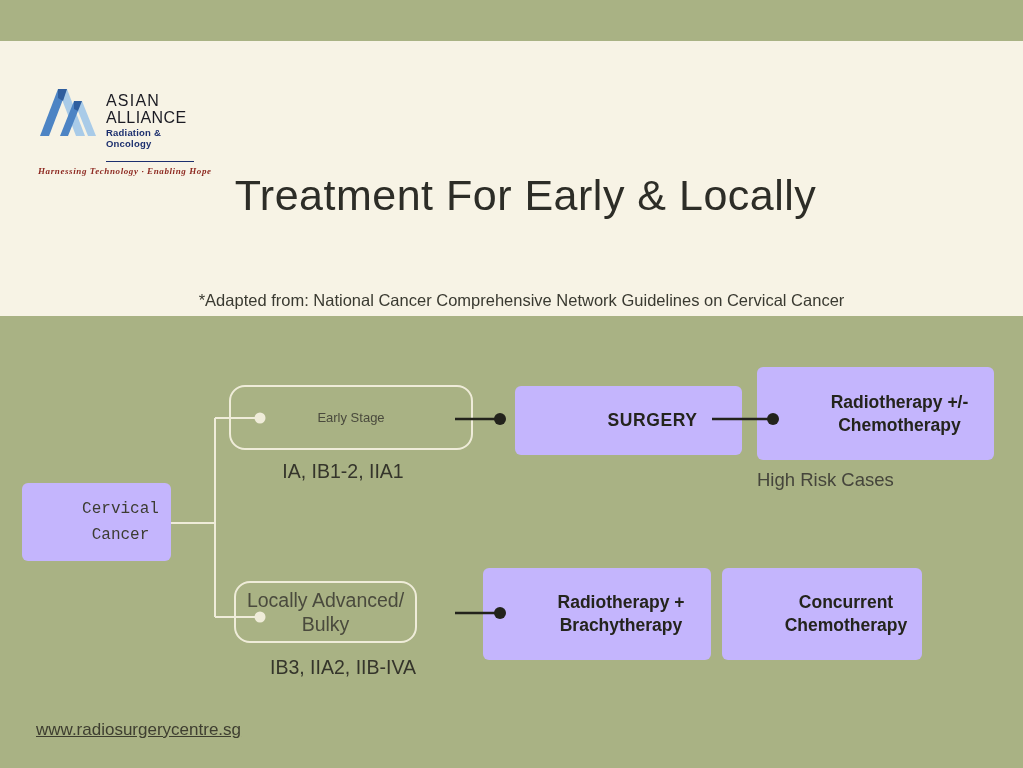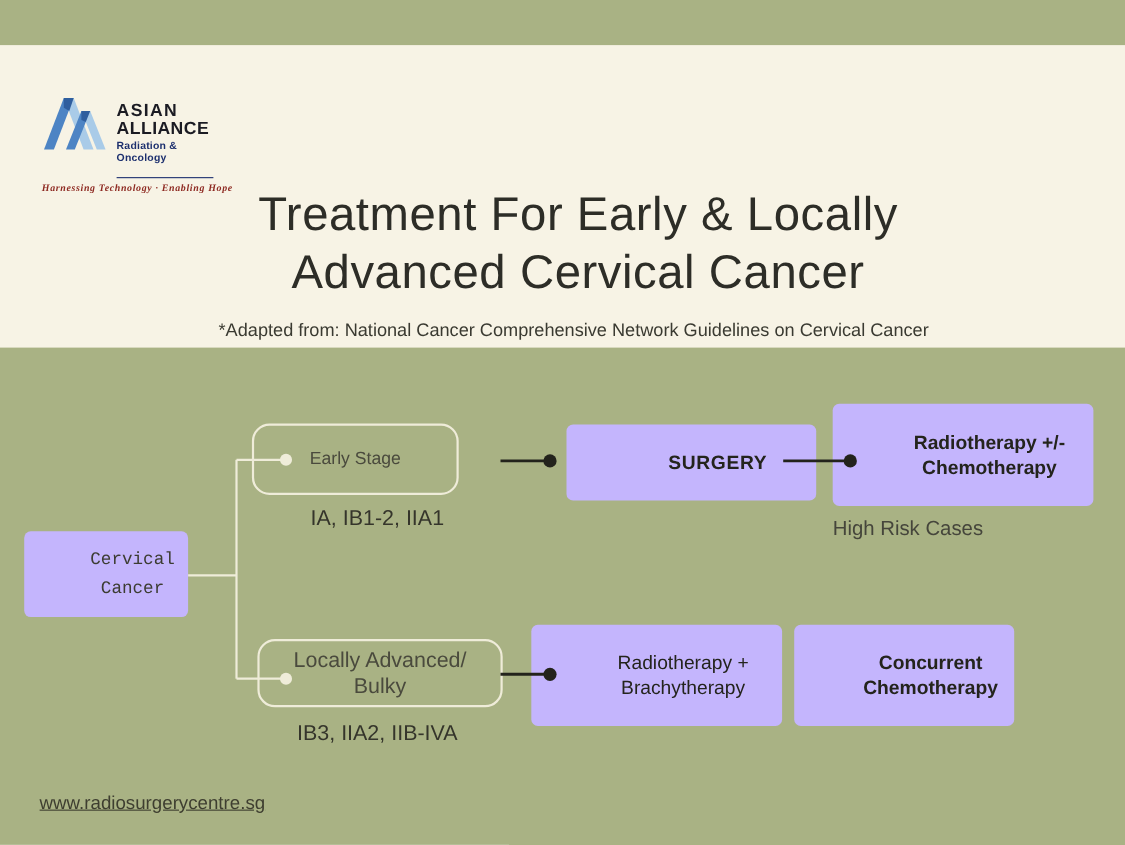--- a/index.html
+++ b/index.html
@@ -6,46 +6,46 @@
   body{font-family:"Liberation Sans", sans-serif;}
   .canvas{position:relative;width:1023px;height:768px;background:#a9b284;overflow:hidden;}
   .top-bar{position:absolute;left:0;top:0;width:1023px;height:41px;background:#a9b284;z-index:1;}
   .header{position:absolute;left:0;top:41px;width:1023px;height:275px;background:#f7f3e5;z-index:1;}
 
   
   .logo{position:absolute;left:38px;top:45px;width:156px;}
   .logo-row{display:flex;align-items:flex-start;}
   .logo-mark{width:62px;height:52px;flex:0 0 auto;}
   .logo-text{margin-left:6px;margin-top:6px;}
-  .logo-name{font-weight:bold;color:#1b1b23;font-size:16px;line-height:17px;letter-spacing:1.2px;}
+  .logo-name{font-weight:normal;color:#1b1b23;font-size:16px;line-height:17px;letter-spacing:1.2px;}
   .logo-name2{letter-spacing:0.4px;}
   .logo-sub{font-weight:bold;color:#1c2f6e;font-size:9.5px;letter-spacing:0.2px;margin-top:1px;
     border-bottom:1px solid #1c2f6e;padding-bottom:12px;}
   .logo-tagline{margin-top:4px;font-family:"Liberation Serif", serif;font-style:italic;font-weight:bold;
     color:#8e2a22;font-size:9px;letter-spacing:0.6px;white-space:nowrap;}
 
   
   .title{position:absolute;left:14px;top:128px;width:1023px;text-align:center;
     font-weight:300;color:#2d2d27;font-size:43px;line-height:53px;letter-spacing:0.5px;}
   .source{position:absolute;left:10px;top:250px;width:1023px;text-align:center;
     color:#3a3a31;font-size:16.5px;}
 
   
   .box{position:absolute;display:flex;align-items:center;justify-content:center;
     text-align:center;box-sizing:border-box;z-index:2;}
   .filled{background:#c4b5fd;border-radius:6px;padding-left:48px;}
   .outlined{background:transparent;border:2px solid #efecd9;border-radius:16px;}
   .root-box{left:22px;top:483px;width:149px;height:78px;font-size:16px;line-height:26px;color:#3c3c32;font-family:Liberation Mono, monospace;}
-  .early-box{left:229px;top:385px;width:188px;height:65px;font-size:16px;color:#4a4a3d;}
+  .early-box{left:229px;top:385px;width:244px;height:65px;font-size:13px;color:#4a4a3d;}
   .surgery-box{left:483px;top:386px;width:227px;height:69px;font-weight:bold;font-size:17.5px;
     letter-spacing:0.6px;color:#24241d;margin-left:32px;}
   .radiochemo-box{left:757px;top:367px;width:237px;height:93px;font-weight:bold;font-size:17.5px;
     line-height:23px;color:#24241d;}
-  .locally-box{left:234px;top:581px;width:223px;height:62px;font-size:19.5px;line-height:24px;color:#4a4a3d;}
-  .brachy-box{left:483px;top:568px;width:228px;height:92px;font-weight:normal;font-size:17.5px;
+  .locally-box{left:234px;top:581px;width:183px;height:62px;font-size:19.5px;line-height:24px;color:#4a4a3d;}
+  .brachy-box{left:483px;top:568px;width:228px;height:92px;font-weight:bold;font-size:17.5px;
     line-height:23px;color:#24241d;}
   .concurrent-box{left:722px;top:568px;width:200px;height:92px;font-weight:bold;font-size:17.5px;
     line-height:23px;color:#24241d;}
   .plus{position:absolute;left:712px;top:568px;width:52px;height:92px;display:flex;align-items:center;
     justify-content:center;font-weight:bold;font-size:32px;color:#24241d;z-index:2;}
 
   .stage-codes{position:absolute;width:228px;left:229px;text-align:center;color:#35352b;
     font-size:19.5px;z-index:2;}
   .codes-early{top:460px;}
   .codes-locally{top:656px;}
@@ -79,21 +79,20 @@
           <div class="logo-name">ASIAN</div>
           <div class="logo-name logo-name2">ALLIANCE</div>
           <div class="logo-sub">Radiation &amp; Oncology</div>
         </div>
       </div>
       <div class="logo-tagline">Harnessing Technology  ·  Enabling Hope</div>
     </div>
 
     <h1 class="title" style="margin:0;font-weight:300;">
       <span>Treatment For Early &amp; Locally</span><br>
-      <span>Advanced Cervical Cancer</span>
     </h1>
     <p class="source" style="margin:0;">*Adapted from: National Cancer Comprehensive Network Guidelines on Cervical Cancer</p>
   </div>
 
   <svg class="connectors" viewBox="0 0 1023 768" xmlns="http://www.w3.org/2000/svg">
     <g stroke="#efecd9" stroke-width="2" fill="none">
       <path d="M171 523 H215"></path>
       <path d="M215 418 V617"></path>
       <path d="M215 418 H256"></path>
       <path d="M215 617 H256"></path>

